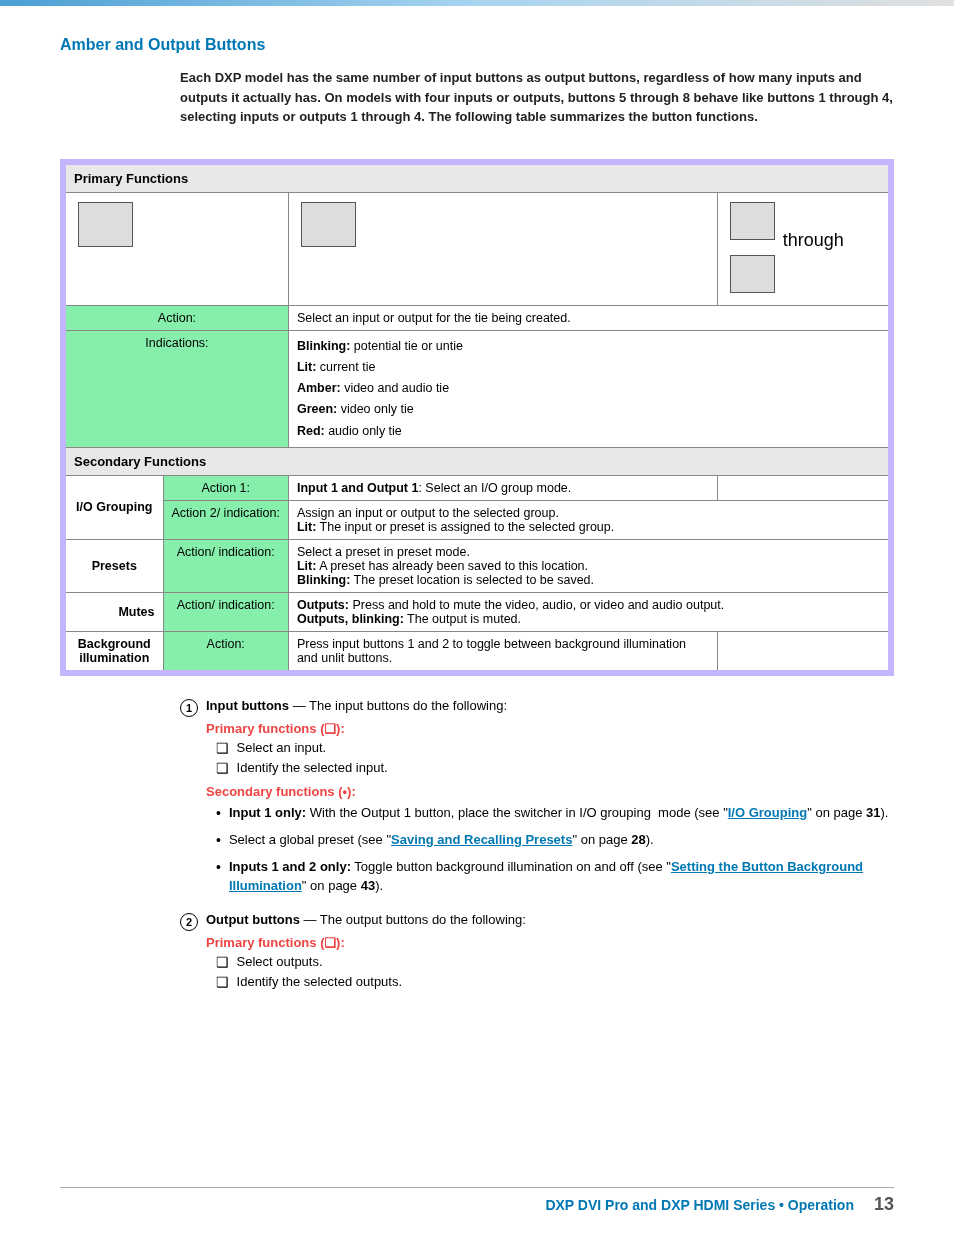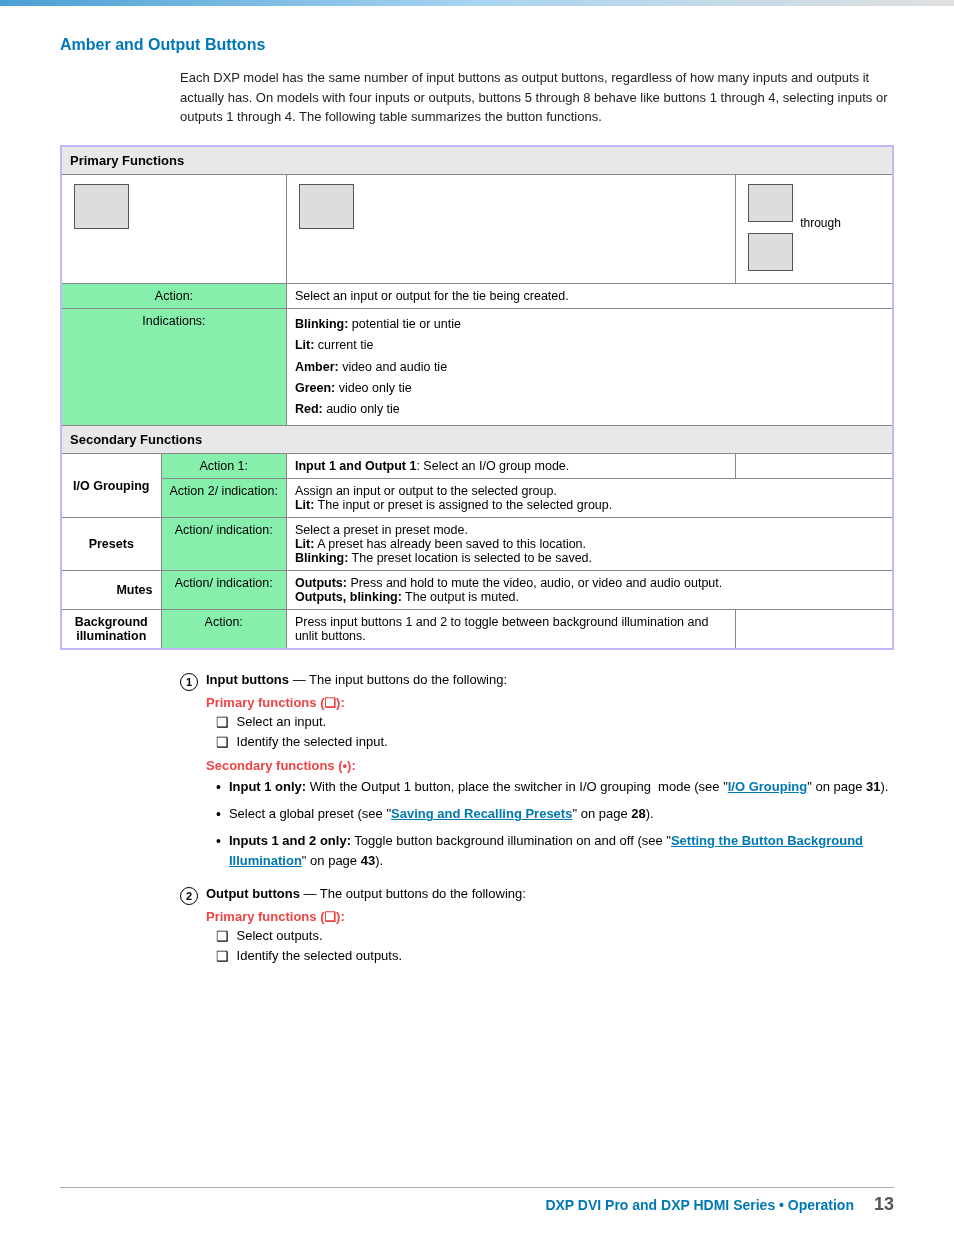--- a/index.html
+++ b/index.html
@@ -21,30 +21,31 @@
       padding: 30px 60px 40px 60px;
     }
     .section-title {
       color: #0078b4;
       font-size: 16px;
       font-weight: bold;
       margin-bottom: 14px;
     }
     .intro-text {
       margin-left: 120px;
-      margin-bottom: 18px;
+      margin-bottom: 32px;
       font-size: 13px;
       line-height: 1.5;
       color: #222;
+      font-weight: bold;
     }
     
     .main-table {
       width: 100%;
       border-collapse: collapse;
-      border: 2px solid #c4b5fd;
+      border: 6px solid #c4b5fd;
       margin-bottom: 22px;
       font-size: 12.5px;
     }
     .main-table td, .main-table th {
       border: 1px solid #888;
       padding: 5px 8px;
       vertical-align: top;
     }
     .section-header-row td {
       background: #e8e8e8;
@@ -75,21 +76,21 @@
     }
     .button-box-small {
       display: inline-block;
       width: 45px;
       height: 38px;
       border: 1.5px solid #555;
       background: #ddd;
       margin: 4px;
     }
     .through-label {
-      font-size: 12px;
+      font-size: 18px;
       color: #000;
       vertical-align: middle;
     }
     .button-row-cell {
       vertical-align: middle;
       padding: 8px;
     }
     .indic-cell { line-height: 1.7; }
     .bold { font-weight: bold; }
     

